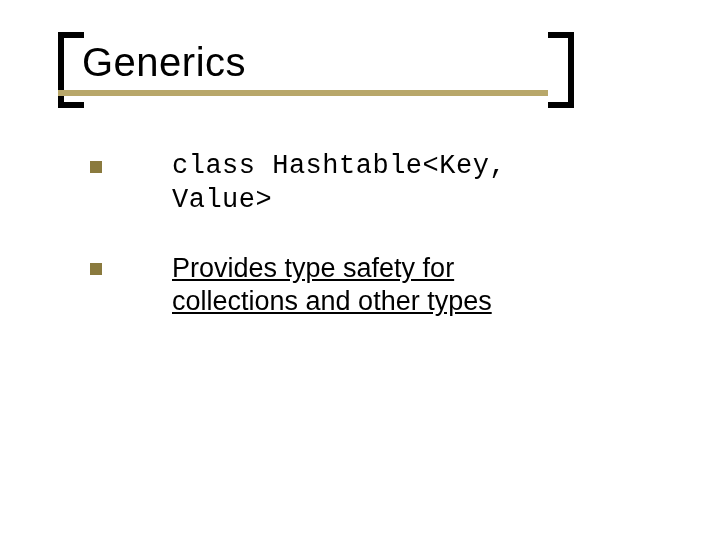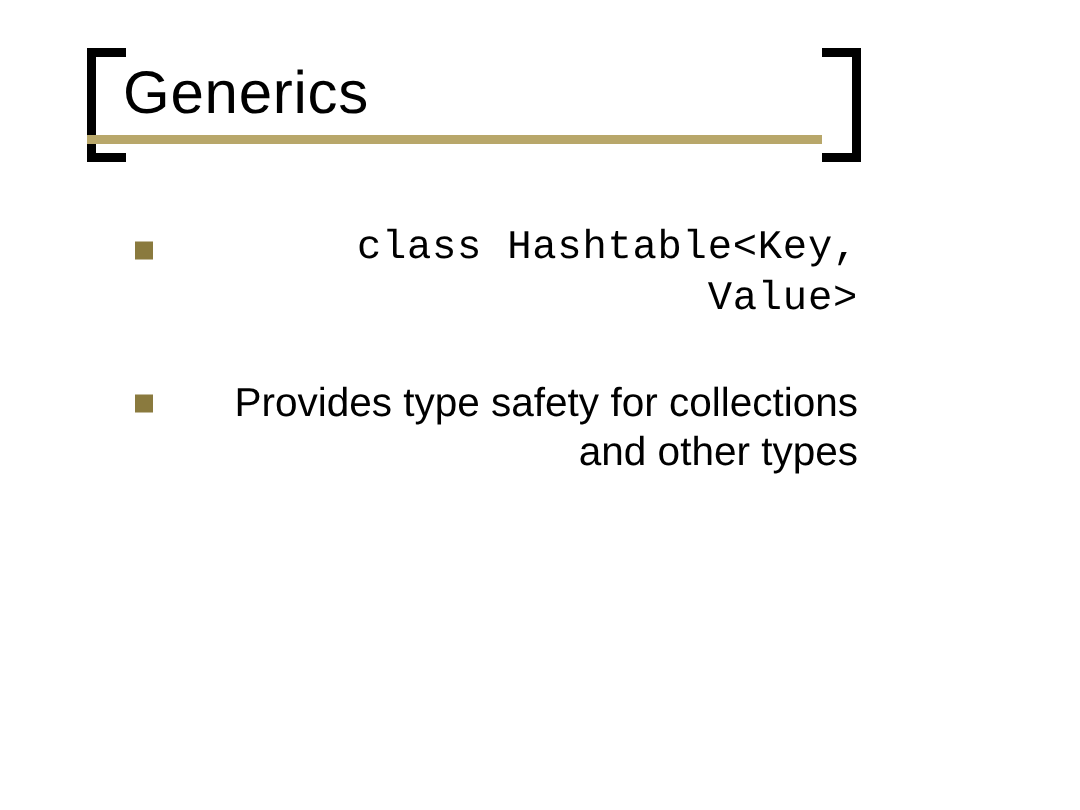--- a/index.html
+++ b/index.html
@@ -10,21 +10,20 @@
     background: #ffffff;
     font-family: Arial, Helvetica, sans-serif;
     color: #000;
     overflow: hidden;
   }
   .slide {
     position: relative;
     width: 632px;
     height: 540px;
     box-sizing: border-box;
-    text-align: right;
   }
   .title-wrap {
     position: absolute;
     top: 38px;
     left: 58px;
     right: 58px;
     height: 70px;
   }
   .bracket {
     position: absolute;
@@ -62,23 +61,25 @@
   .content {
     position: absolute;
     top: 150px;
     left: 90px;
     right: 60px;
   }
   .bullet-item {
     display: flex;
     align-items: flex-start;
     margin-bottom: 34px;
+    gap: 48px;
   }
   .bullet-item.tight {
     margin-bottom: 4px;
+    text-decoration: underline;
   }
   .bullet {
     flex: 0 0 auto;
     width: 12px;
     height: 12px;
     background: #8a7a3e;
     margin-top: 11px;
     margin-right: 22px;
   }
   .bullet-text {

